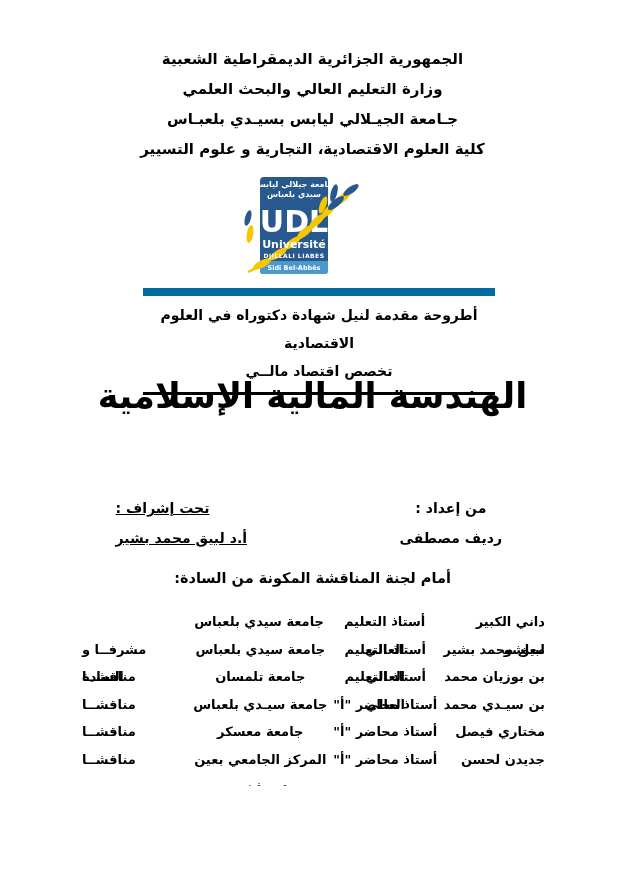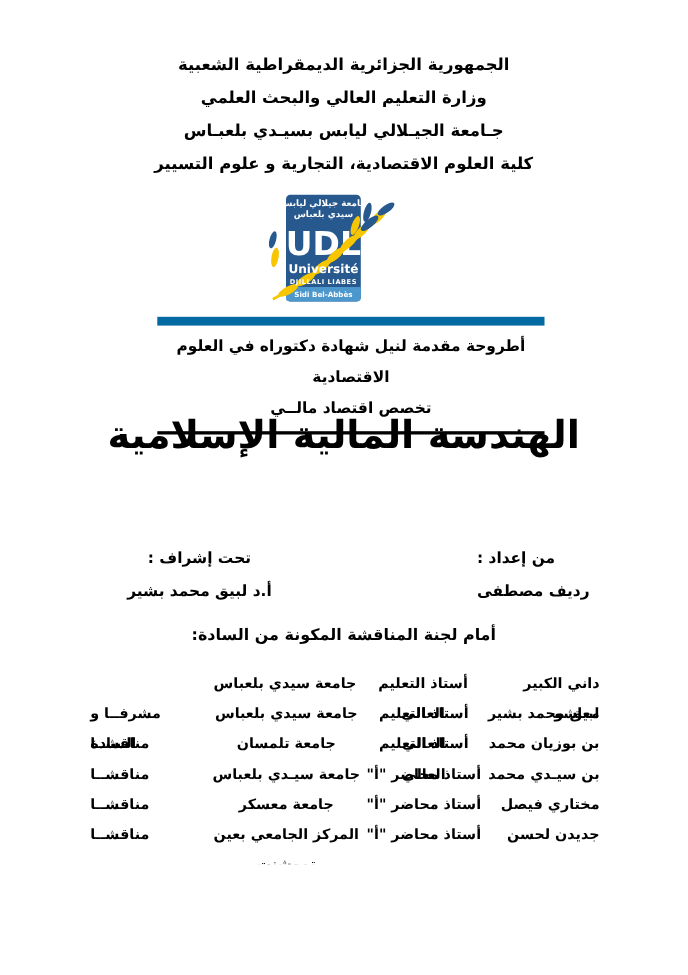--- a/index.html
+++ b/index.html
@@ -22,22 +22,22 @@
     position:absolute;top:288px;left:143px;width:352px;
     border-top:8px solid #0369a1;border-bottom:3px solid #000;
     padding:5px 0 7px 0;
     font-size:14px;line-height:28px;text-align:center;
   }
   .main-title{
     position:absolute;top:370px;left:0;right:0;text-align:center;
   }
   .main-title .t1{font-size:35px;line-height:52px;}
   .main-title .t2{font-size:33px;line-height:40px;margin-top:14px;}
-  .prep-by{position:absolute;top:500px;right:89px;text-align:left;font-size:14px;}
-  .prep-sup{position:absolute;top:500px;right:378px;text-align:center;font-size:14px;}
+  .prep-by{position:absolute;top:500px;right:123px;text-align:center;font-size:14px;}
+  .prep-sup{position:absolute;top:500px;right:378px;text-align:left;font-size:14px;text-decoration:underline;}
   .prep-name{margin-top:14px;}
   .committee-heading{
     position:absolute;top:570px;left:0;right:0;
     text-align:center;font-size:14.5px;
   }
   .committee-table{
     position:absolute;top:608px;right:80px;left:80px;
     font-size:13px;
   }
   .c-row{display:flex;align-items:baseline;height:27.5px;line-height:27.5px;}

